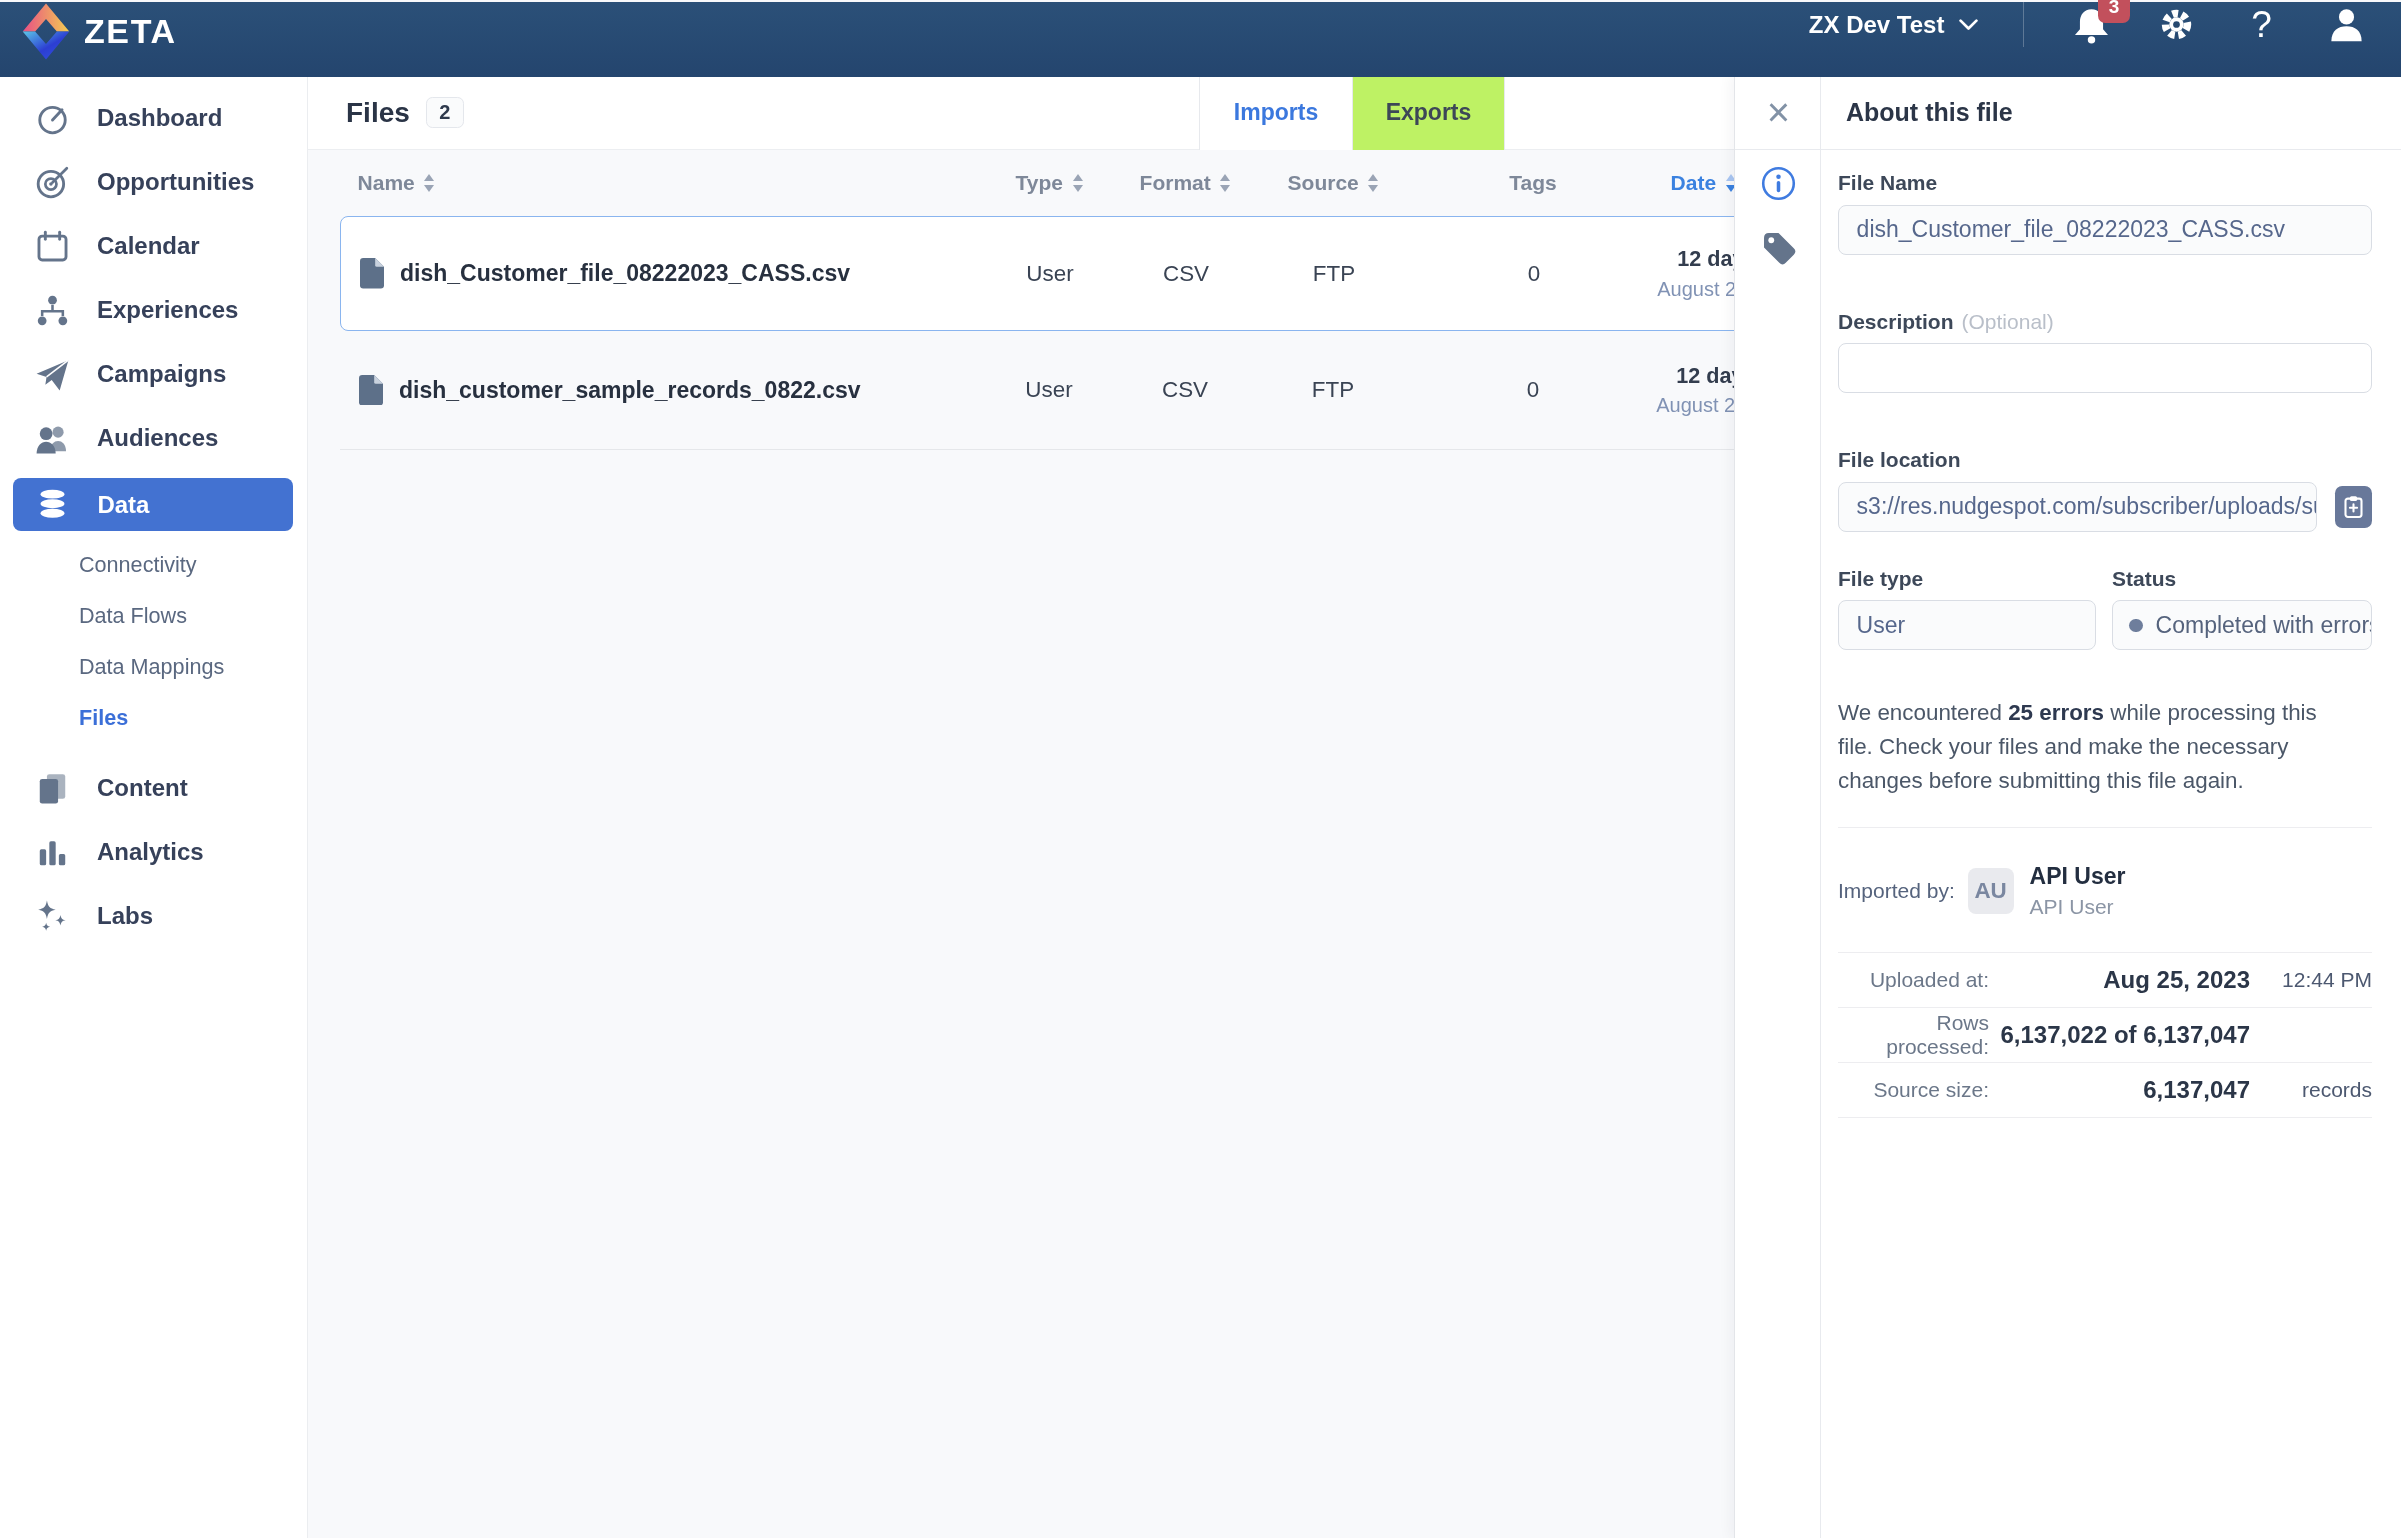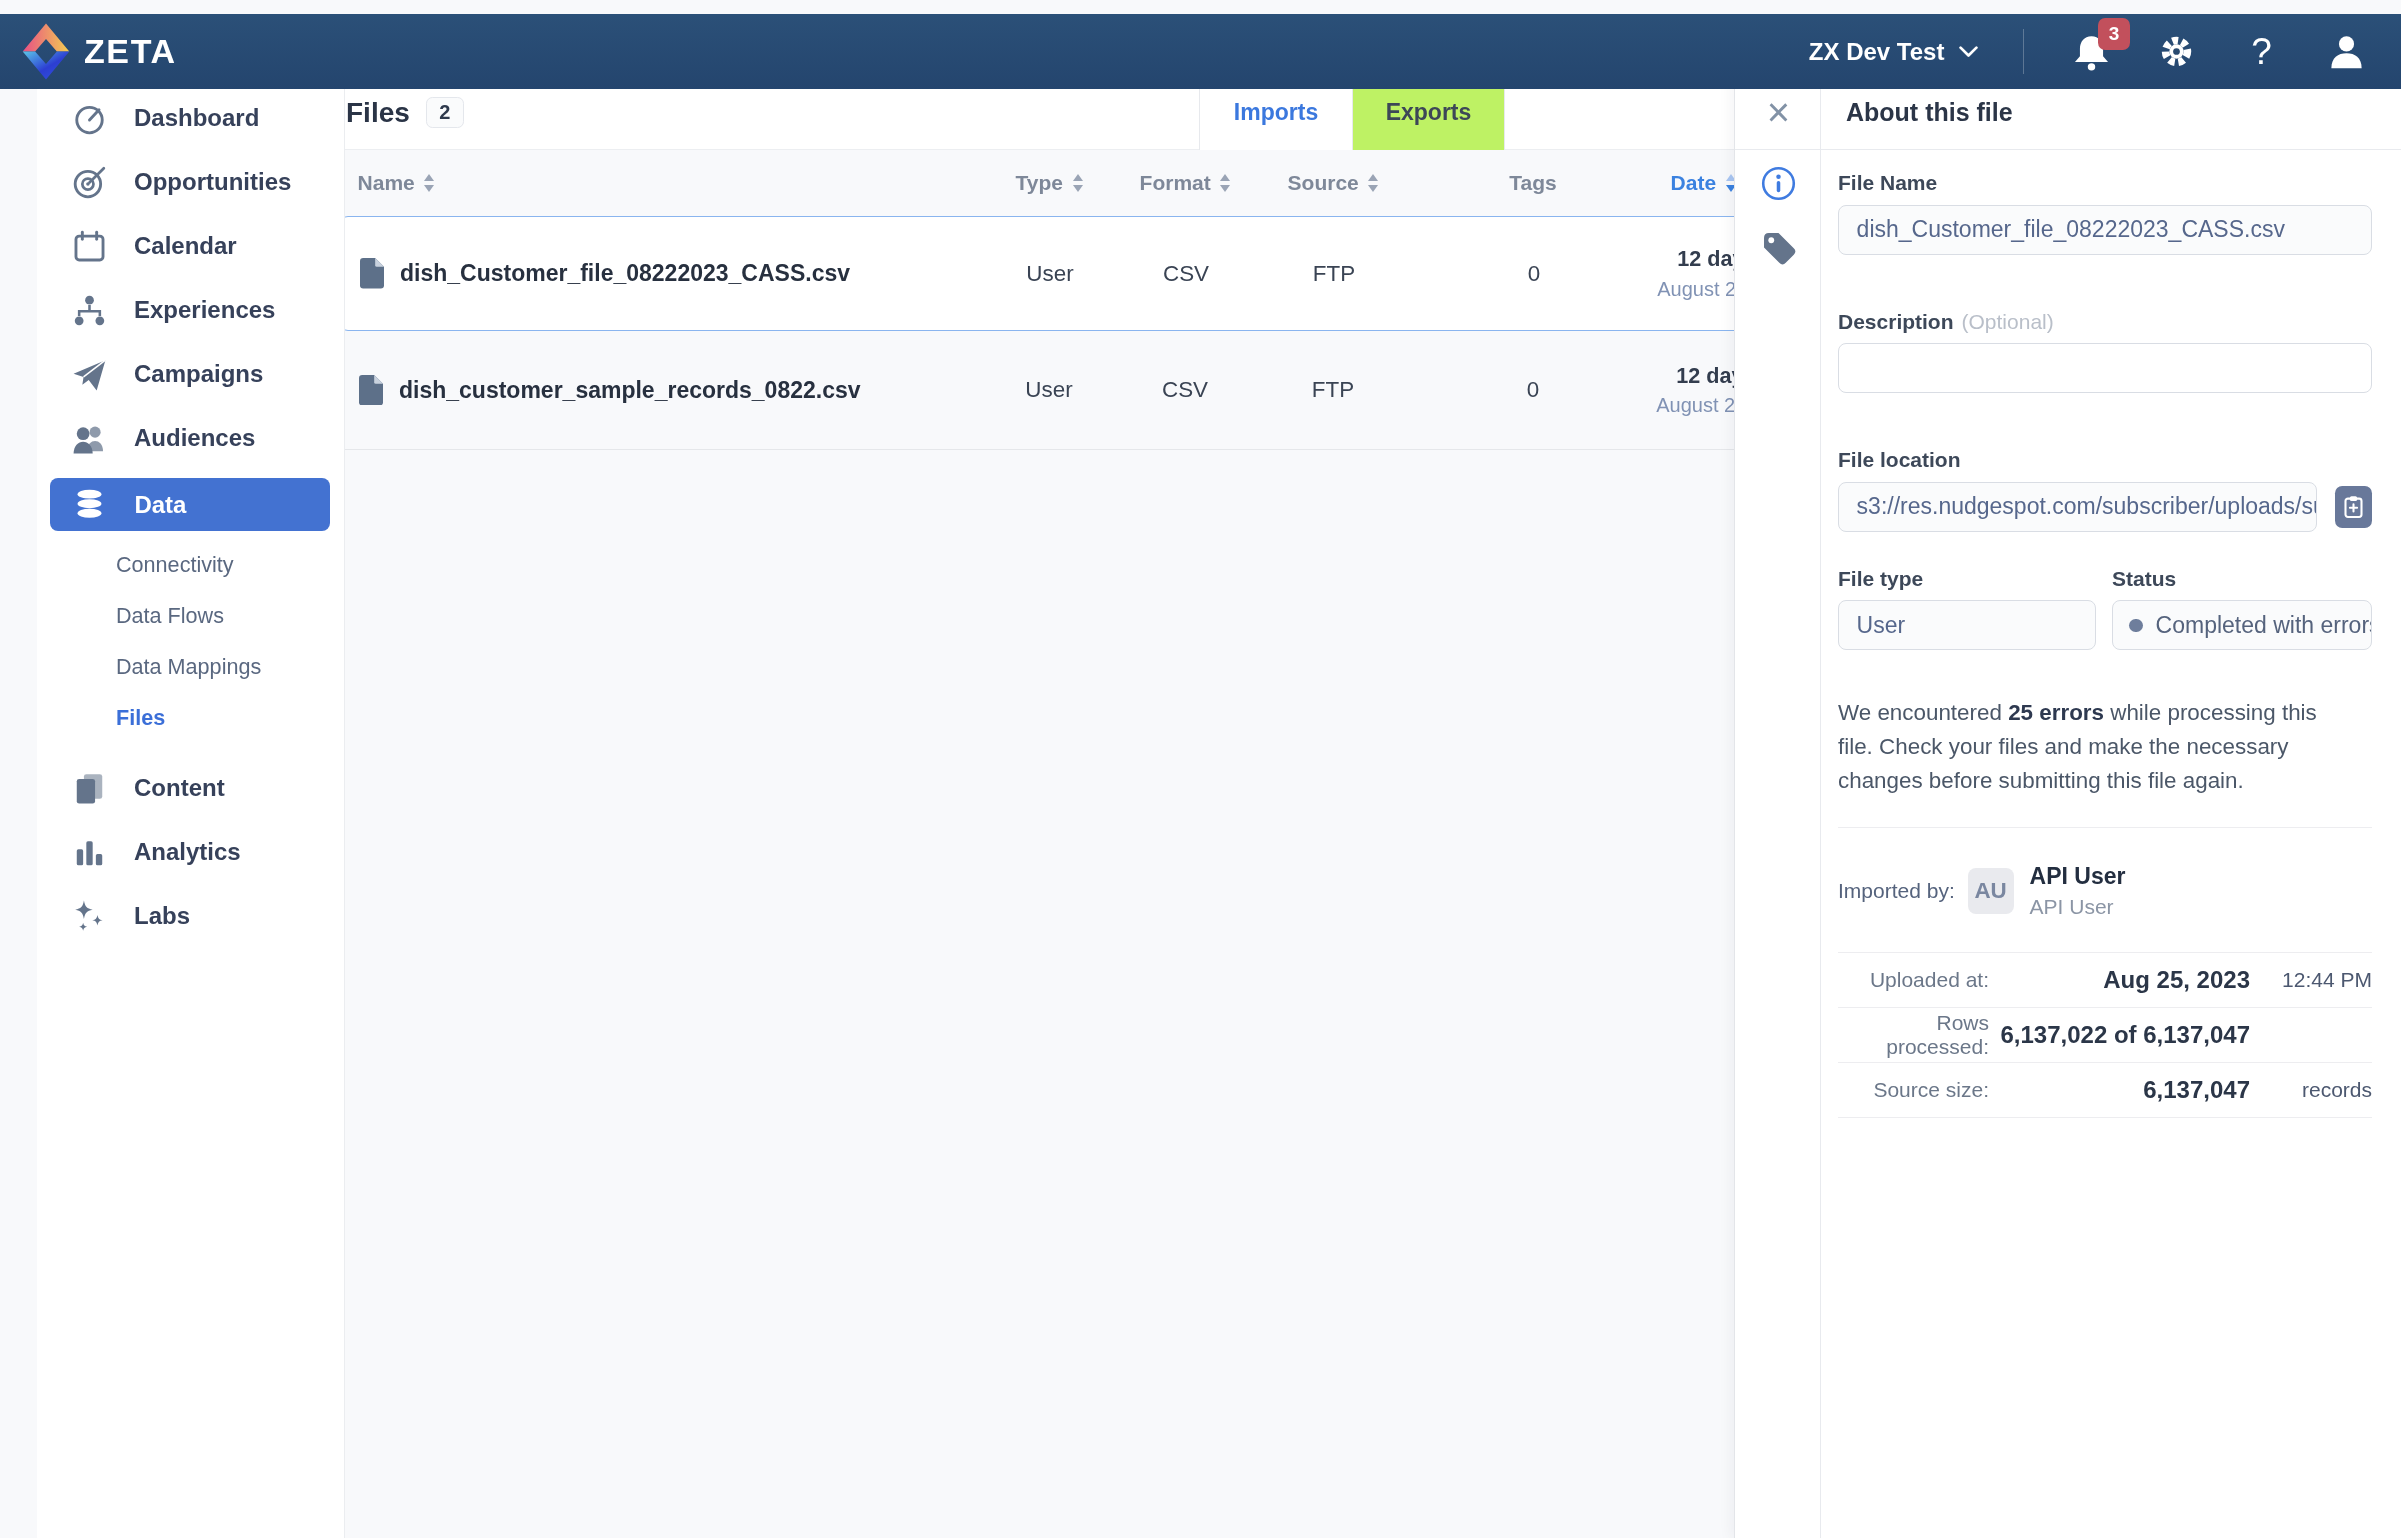--- a/index.html
+++ b/index.html
@@ -8,44 +8,44 @@
     position:relative;
     font-family:"Liberation Sans", sans-serif;
     background:#f8f9fb;
     overflow:hidden;
     color:#2b3648;
   }
   svg { display:block; }
 
   
   .topbar {
-    position:absolute; left:0; top:14px; width:2401px; height:75px;
+    position:absolute; left:0; top:2px; width:2401px; height:75px;
     background:linear-gradient(180deg,#2b5078 0%,#24456e 100%);
-    display:flex; align-items:center; justify-content:space-between;
+    display:flex; align-items:flex-start; justify-content:space-between;
     padding:0 32px 0 21px; z-index:40;
   }
   .brand { display:flex; align-items:center; gap:13px; }
   .brand-text { color:#fff; font-size:34px; font-weight:700; letter-spacing:1.6px; }
   .nav-right { display:flex; align-items:center; gap:40px; }
   .account { display:flex; align-items:center; gap:14.4px; color:#fff; cursor:pointer; }
   .account-label { font-size:24px; font-weight:600; }
   .nav-divider { width:1.6px; height:45px; background:rgba(255,255,255,0.25); margin:0 4.8px; }
   .nav-icon { position:relative; display:flex; align-items:center; justify-content:center;
     width:45px; height:45px; cursor:pointer; }
   .nav-badge {
     position:absolute; top:-11.2px; right:-16px; min-width:32px; height:32px;
     background:#c2505c; border-radius:7.2px; color:#fff; font-size:19px; font-weight:600;
     display:flex; align-items:center; justify-content:center; padding:0 6.4px;
   }
   .help-glyph { color:#fff; font-size:37px; font-weight:400; }
 
   
   .sidebar {
     position:absolute; left:0; top:75px; width:308px; bottom:0;
-    background:#fff; border-right:0.8px solid #ebedf0; padding-top:11.2px; z-index:10;margin-left:37px;
+    background:#fff; border-right:0.8px solid #ebedf0; padding-top:11.2px; z-index:10;
   }
   .sitem {
     height:64px; display:flex; align-items:center; gap:27px;
     padding-left:35px; cursor:pointer;
   }
   .sitem .icn { width:35px; display:flex; justify-content:center; }
   .sitem .lbl { font-size:24px; font-weight:600; color:#36415a; }
   .sitem.active {
     height:53px; margin:8px 14.4px 0 13px; padding-left:22.4px;
     background:#4372d1; border-radius:8px;

